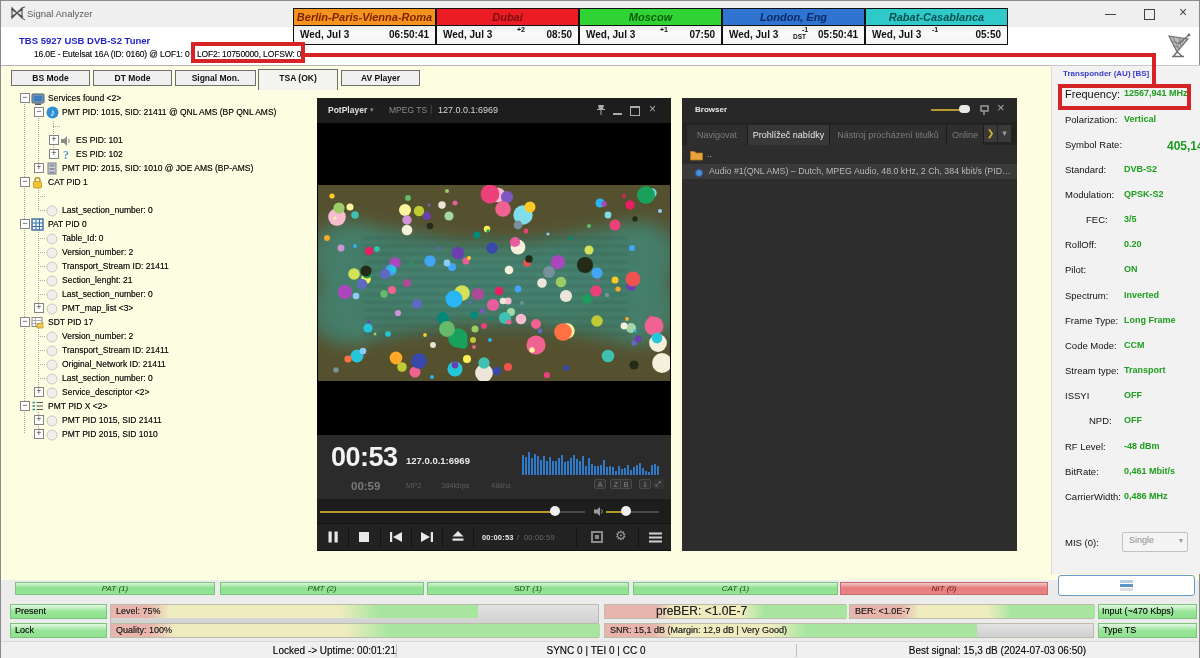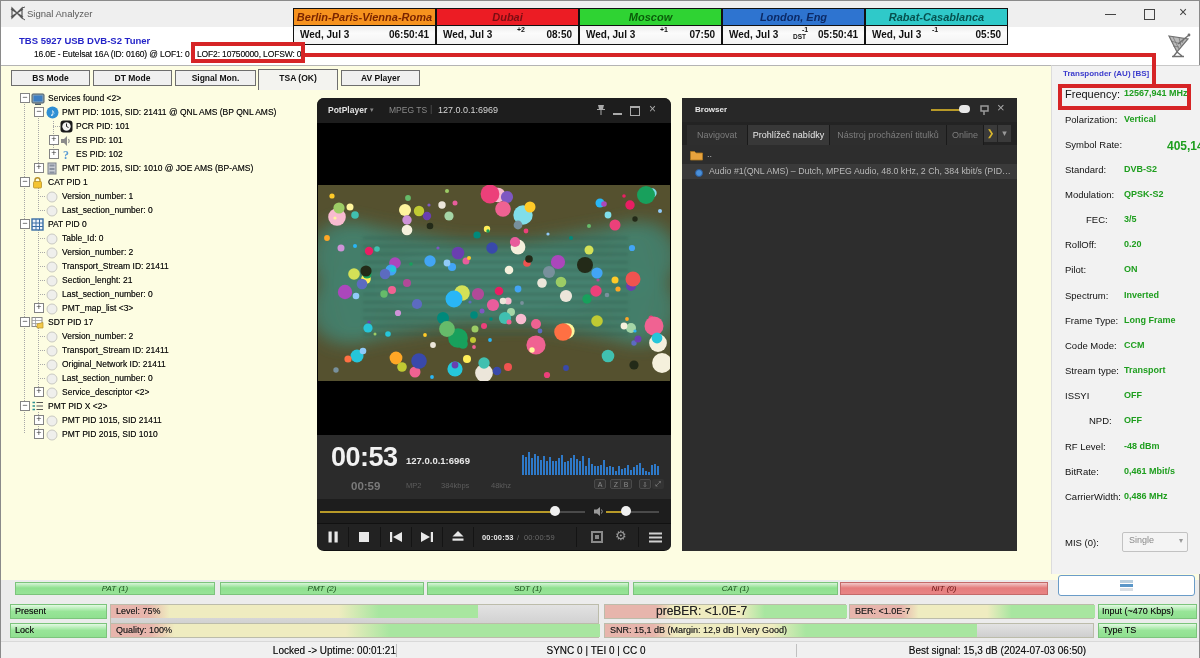--- a/index.html
+++ b/index.html
@@ -104,28 +104,20 @@
       </div>
   <div class="trow" style="top:104px;">
         <div class="pm" style="left:33px;">−</div>
         <div class="ticon" style="left:45px;"><svg width="13" height="13" viewBox="0 0 13 13">
             <circle cx="6.5" cy="6.5" r="6" fill="#2e8fd4"></circle>
             <text x="6.5" y="10.2" font-size="10.5" fill="#fff" text-anchor="middle" font-family="Liberation Sans">♪</text>
           </svg></div>
         <div class="ttext" style="left:61px;">PMT PID: 1015, SID: 21411 @ QNL AMS (BP QNL AMS)</div>
       </div>
   <div class="doth" style="left:52px;top:125px;width:7px;"></div>
-  <div class="trow" style="top:118px;">
-        <div class="ticon" style="left:59px;"><svg width="13" height="13" viewBox="0 0 13 13">
-            <rect x="0.5" y="0.5" width="12" height="12" rx="3" fill="#1a1a1a"></rect>
-            <circle cx="6.5" cy="6.5" r="4.2" fill="#f2f2f2"></circle>
-            <path d="M6.5 3.5 L6.5 6.5 L8.5 7.5" stroke="#222" stroke-width="1" fill="none"></path>
-          </svg></div>
-        <div class="ttext" style="left:75px;">PCR PID: 101</div>
-      </div>
   <div class="trow" style="top:132px;">
         <div class="pm" style="left:48px;">+</div>
         <div class="ticon" style="left:59px;"><svg width="12" height="12" viewBox="0 0 12 12">
             <polygon points="1,4 4,4 7,1 7,11 4,8 1,8" fill="#8b8b8b"></polygon>
             <path d="M8.5 4 Q10 6 8.5 8" stroke="#8b8b8b" stroke-width="1.2" fill="none"></path>
           </svg></div>
         <div class="ttext" style="left:75px;">ES PID: 101</div>
       </div>
   <div class="trow" style="top:146px;">
         <div class="pm" style="left:48px;">+</div>
@@ -146,26 +138,20 @@
       </div>
   <div class="trow" style="top:174px;">
         <div class="pm" style="left:19px;">−</div>
         <div class="ticon" style="left:30px;"><svg width="13" height="13" viewBox="0 0 13 13">
             <path d="M4 6 V4.2 A2.5 2.5 0 0 1 9 4.2 V6" stroke="#b8922a" stroke-width="1.4" fill="none"></path>
             <rect x="2.5" y="5.5" width="8" height="6.5" rx="1" fill="#f4c430" stroke="#b8922a" stroke-width="0.8"></rect>
           </svg></div>
         <div class="ttext" style="left:47px;">CAT PID 1</div>
       </div>
   <div class="doth" style="left:37px;top:195px;width:8px;"></div>
-  <div class="trow" style="top:188px;">
-        <div class="ticon" style="left:45px;"><svg width="12" height="12" viewBox="0 0 12 12">
-            <circle cx="6" cy="6" r="5" fill="#efefec" stroke="#c9c9c2"></circle>
-          </svg></div>
-        <div class="ttext" style="left:61px;">Version_number: 1</div>
-      </div>
   <div class="doth" style="left:37px;top:209px;width:8px;"></div>
   <div class="trow" style="top:202px;">
         <div class="ticon" style="left:45px;"><svg width="12" height="12" viewBox="0 0 12 12">
             <circle cx="6" cy="6" r="5" fill="#efefec" stroke="#c9c9c2"></circle>
           </svg></div>
         <div class="ttext" style="left:61px;">Last_section_number: 0</div>
       </div>
   <div class="trow" style="top:216px;">
         <div class="pm" style="left:19px;">−</div>
         <div class="ticon" style="left:30px;"><svg width="13" height="13" viewBox="0 0 13 13">
@@ -276,21 +262,21 @@
         <div class="ttext" style="left:61px;">PMT PID 1015, SID 21411</div>
       </div>
   <div class="trow" style="top:426px;">
         <div class="pm" style="left:33px;">+</div>
         <div class="ticon" style="left:45px;"><svg width="12" height="12" viewBox="0 0 12 12">
             <circle cx="6" cy="6" r="5" fill="#efefec" stroke="#c9c9c2"></circle>
           </svg></div>
         <div class="ttext" style="left:61px;">PMT PID 2015, SID 1010</div>
       </div>
   </div>
-  <div class="abs" id="player" style="left:316px;top:97px;width:354px;height:453px;background:#111;z-index:4;overflow:hidden;border-radius:7px;">
+  <div class="abs" id="player" style="left:316px;top:97px;width:354px;height:453px;background:#111;z-index:4;overflow:hidden;">
     <div class="abs" style="left:0;top:0;width:354px;height:25px;background:#1d1d1d;">
       <span class="abs" style="left:11px;top:7px;font-size:8.5px;font-weight:bold;color:#e0e0e0;">PotPlayer</span>
       <span class="abs" style="left:53px;top:8px;font-size:7px;color:#888;">▾</span>
       <span class="abs" style="left:72px;top:7px;font-size:8.5px;color:#8a8a8a;">MPEG TS</span>
       <span class="abs" style="left:113px;top:6px;font-size:9px;color:#555;">|</span>
       <span class="abs" style="left:121px;top:7px;font-size:9px;color:#d5d5d5;">127.0.0.1:6969</span>
       <svg class="abs" style="left:279px;top:6px;" width="10" height="12" viewBox="0 0 10 12">
           <path d="M2 1 H8 L7 5 H9 V6 H5.5 V11 H4.5 V6 H1 V5 H3 Z" fill="#aaa"></path>
         </svg>
       <div class="abs" style="left:296px;top:15px;width:9px;height:2px;background:#aaa;"></div>

